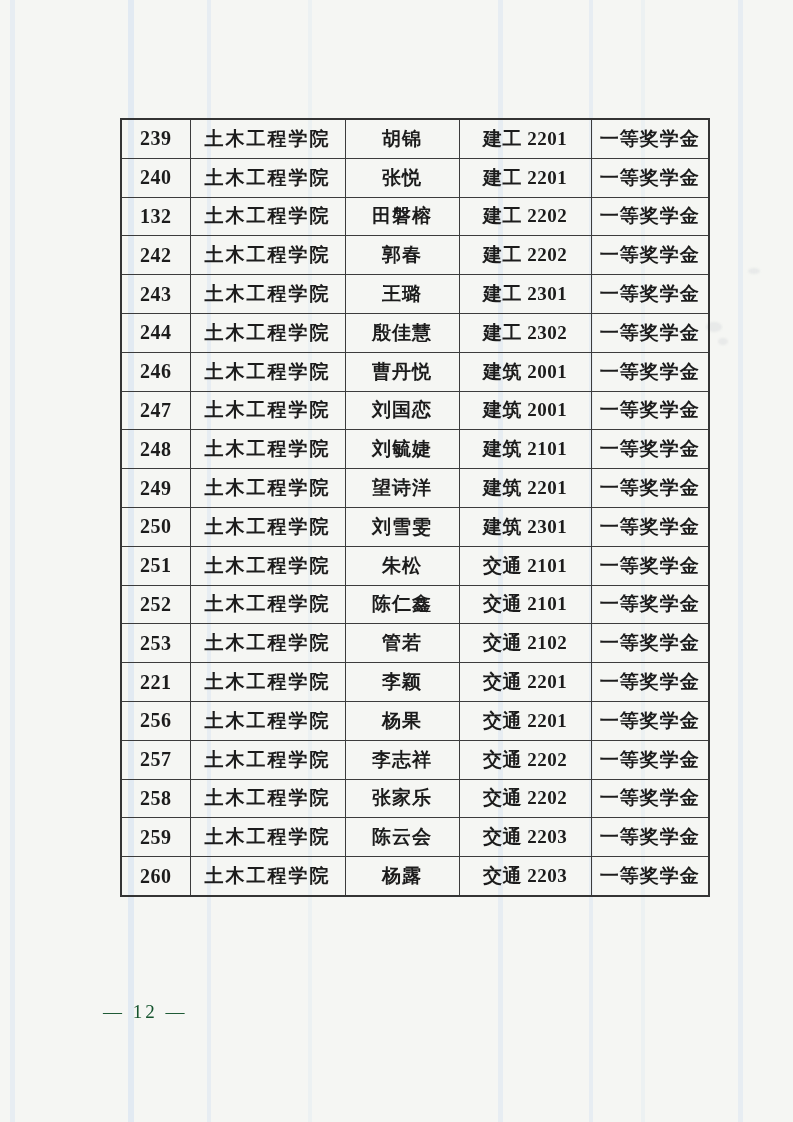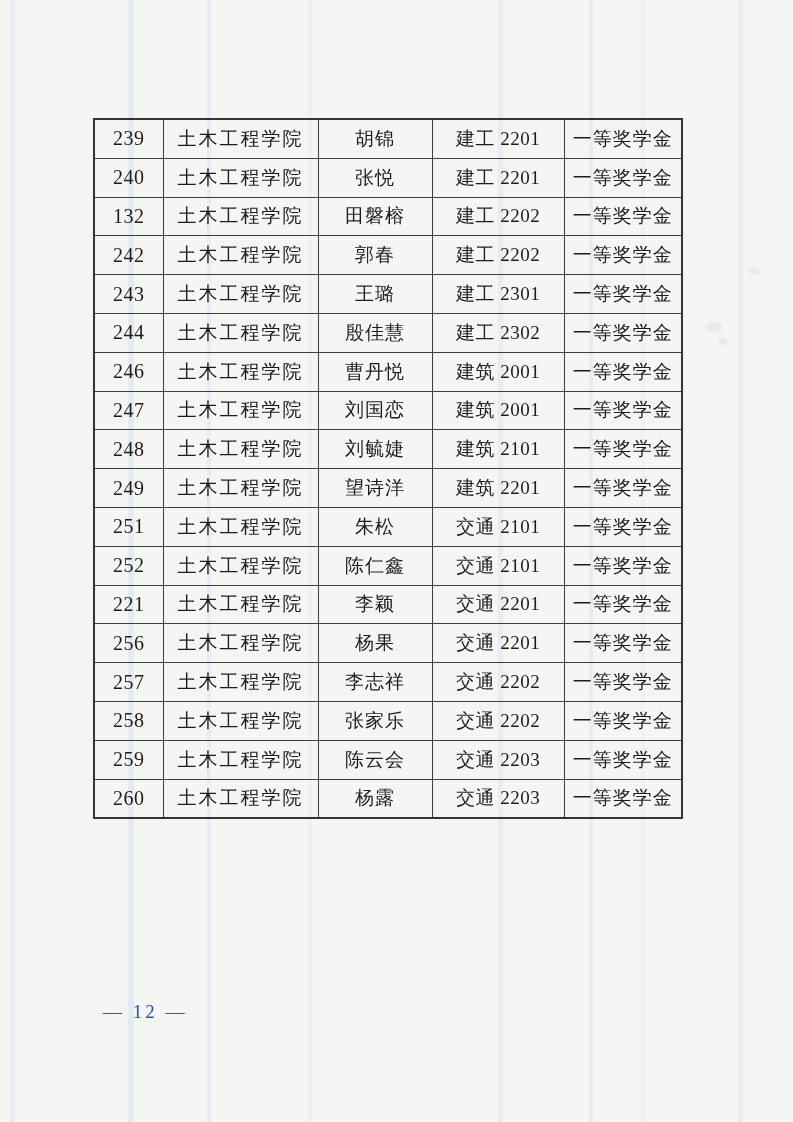--- a/index.html
+++ b/index.html
@@ -42,26 +42,27 @@
     background: rgba(120, 130, 145, 0.10);
     border-radius: 50%;
     filter: blur(1px);
   }
   .m1 { left: 706px; top: 322px; width: 16px; height: 10px; }
   .m2 { left: 718px; top: 338px; width: 10px; height: 7px; }
   .m3 { left: 748px; top: 268px; width: 12px; height: 6px; }
 
   .roster-table {
     position: absolute;
-    left: 93px;
+    left: 120px;
     top: 118px;
     width: 588px;
     border-collapse: collapse;
     table-layout: fixed;
     border: 2.2px solid #343434;
+    font-weight: bold;
   }
   .roster-table td {
     border: 1.6px solid #3c3c3c;
     text-align: center;
     vertical-align: middle;
     font-size: 19px;
     letter-spacing: 1px;
     padding: 0;
     height: 37.8px;
     white-space: nowrap;
@@ -82,21 +83,21 @@
   }
   td.col-class {
     letter-spacing: 0.5px;
   }
   .page-number {
     position: absolute;
     left: 103px;
     top: 1001px;
     font-size: 19px;
     letter-spacing: 3px;
-    color: #1d4ed8;
+    color: #14532d;
   }
 </style>
 </head>
 <body>
 
 <div class="scan-page">
 
   <div class="streak s1"></div>
   <div class="streak s2"></div>
   <div class="streak s3"></div>
@@ -183,34 +184,48 @@
           <td class="col-award">一等奖学金</td>
         </tr>
         <tr>
           <td class="col-index">249</td>
           <td class="col-college">土木工程学院</td>
           <td class="col-name">望诗洋</td>
           <td class="col-class">建筑 2201</td>
           <td class="col-award">一等奖学金</td>
         </tr>
         <tr>
+          <td class="col-index">250</td>
+          <td class="col-college">土木工程学院</td>
+          <td class="col-name">刘雪雯</td>
+          <td class="col-class">建筑 2301</td>
+          <td class="col-award">一等奖学金</td>
+        </tr>
+        <tr>
           <td class="col-index">251</td>
           <td class="col-college">土木工程学院</td>
           <td class="col-name">朱松</td>
           <td class="col-class">交通 2101</td>
           <td class="col-award">一等奖学金</td>
         </tr>
         <tr>
           <td class="col-index">252</td>
           <td class="col-college">土木工程学院</td>
           <td class="col-name">陈仁鑫</td>
           <td class="col-class">交通 2101</td>
           <td class="col-award">一等奖学金</td>
         </tr>
         <tr>
+          <td class="col-index">253</td>
+          <td class="col-college">土木工程学院</td>
+          <td class="col-name">管若</td>
+          <td class="col-class">交通 2102</td>
+          <td class="col-award">一等奖学金</td>
+        </tr>
+        <tr>
           <td class="col-index">221</td>
           <td class="col-college">土木工程学院</td>
           <td class="col-name">李颖</td>
           <td class="col-class">交通 2201</td>
           <td class="col-award">一等奖学金</td>
         </tr>
         <tr>
           <td class="col-index">256</td>
           <td class="col-college">土木工程学院</td>
           <td class="col-name">杨果</td>

